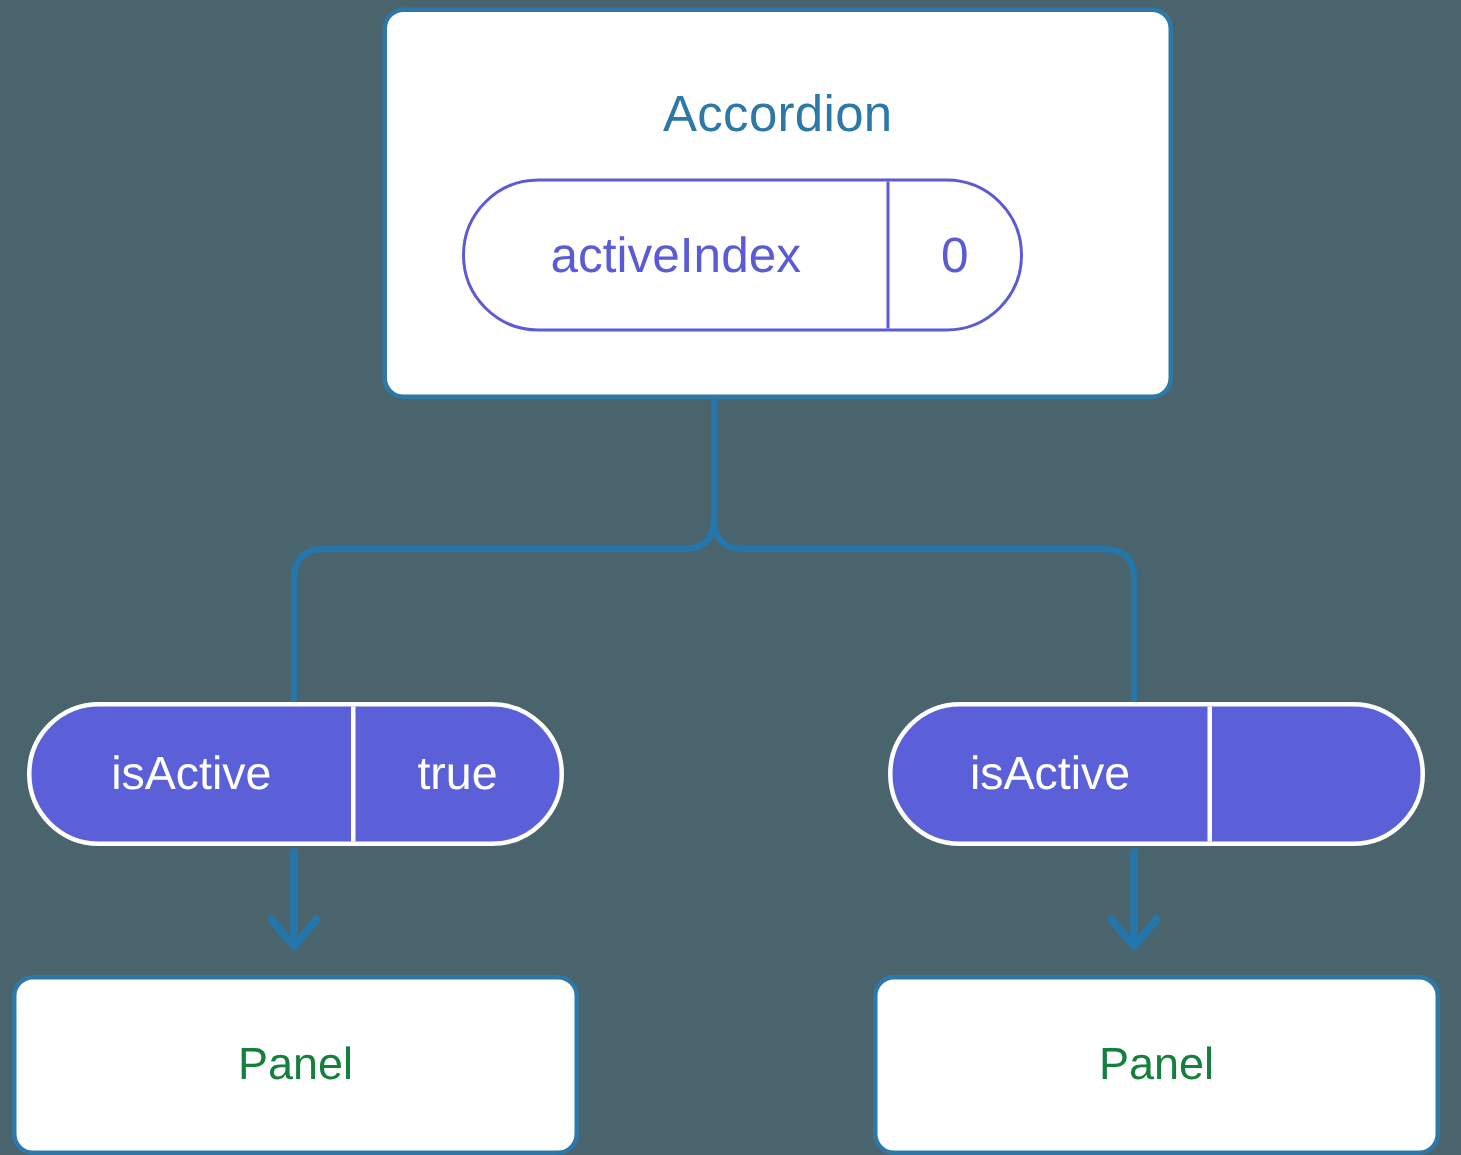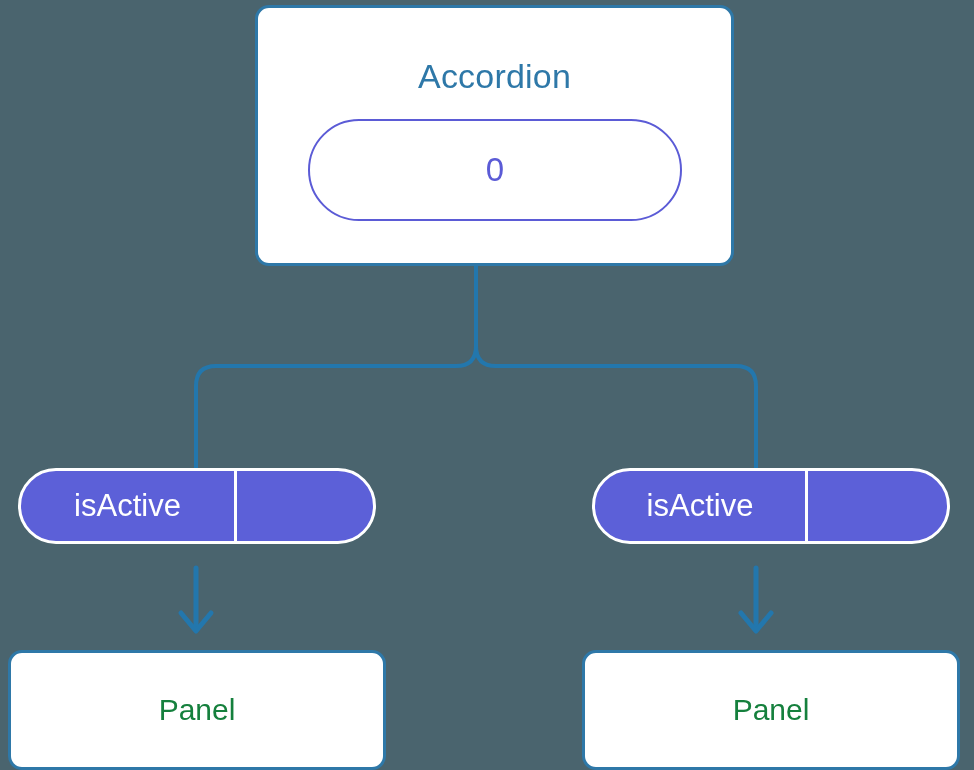--- a/index.html
+++ b/index.html
@@ -34,21 +34,21 @@
     border: 3px solid #2e78a8;
     border-radius: 14px;
     box-sizing: border-box;
     display: flex;
     flex-direction: column;
     align-items: center;
   }
   .root-card {
     left: 255px;
     top: 5px;
-    width: 479px;
+    width: 527px;
     height: 261px;
     justify-content: flex-start;
   }
   .card-title {
     color: #2e78a8;
     font-size: 34px;
     line-height: 1;
     margin-top: 51px;
     letter-spacing: 0.2px;
     white-space: nowrap;
@@ -85,21 +85,21 @@
     justify-content: center;
     color: #5b5bd6;
     font-size: 33px;
     white-space: nowrap;
   }
 
   
   .pill-filled {
     position: absolute;
     top: 468px;
-    height: 76px;
+    height: 96px;
     background: #5c60d8;
     border: 3px solid #ffffff;
     border-radius: 49px;
     box-sizing: border-box;
     display: flex;
     align-items: stretch;
   }
   .pill-filled.left  { left: 18px;  width: 358px; }
   .pill-filled.right { left: 592px; width: 358px; }
 
@@ -165,25 +165,27 @@
 
     <path d="M 756 568 L 756 630" fill="none" stroke="#2377ad" stroke-width="5" stroke-linecap="round"></path>
     <path d="M 741 613 L 756 631 L 771 613" fill="none" stroke="#2377ad" stroke-width="5" stroke-linecap="round" stroke-linejoin="round"></path>
   </svg>
 
   <div class="node-card root-card">
     <div class="card-title">Accordion</div>
   </div>
 
   <div class="pill-outline">
+    <div class="pill-key">activeIndex</div>
     <div class="pill-val">0</div>
   </div>
 
   <div class="pill-filled left">
     <div class="pill-key">isActive</div>
+    <div class="pill-val">true</div>
   </div>
 
   <div class="pill-filled right">
     <div class="pill-key">isActive</div>
   </div>
 
   <div class="panel-card left">
     <div class="panel-label">Panel</div>
   </div>
 

